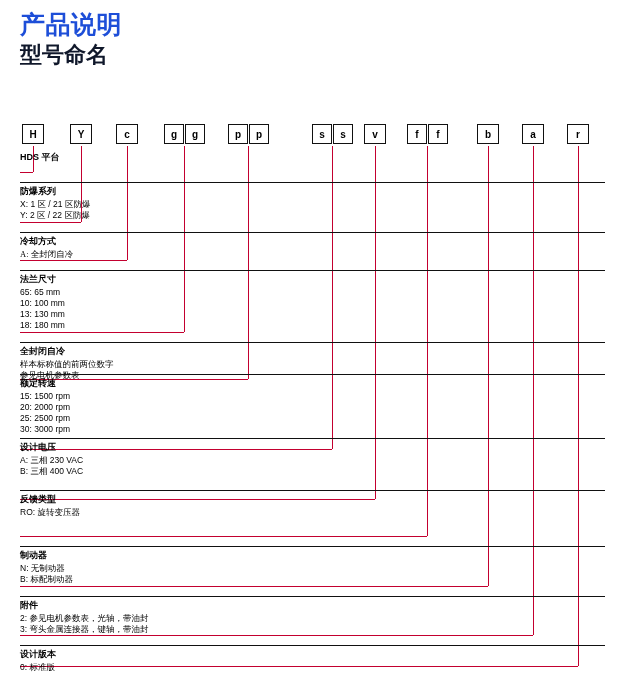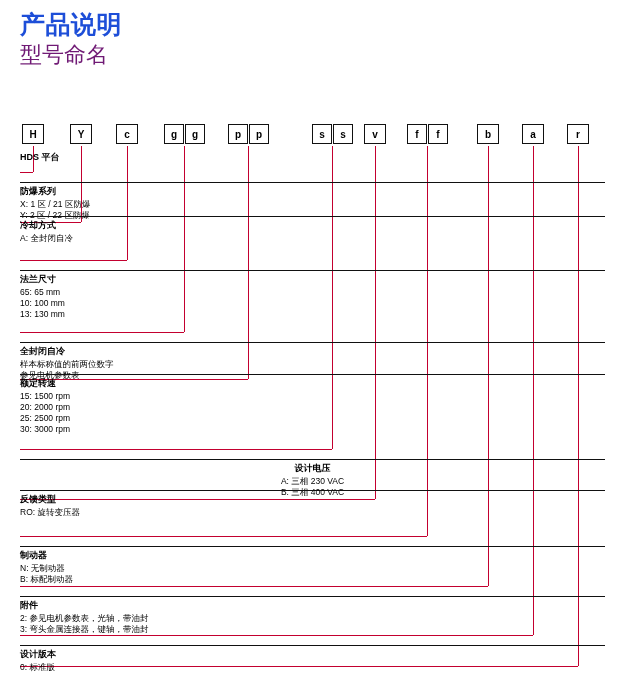--- a/index.html
+++ b/index.html
@@ -29,22 +29,22 @@
     font-size: 25px;
     font-weight: bold;
     letter-spacing: 0.5px;
     color: #1d4ed8;
   }
   .subtitle {
     position: absolute;
     left: 20px;
     top: 40px;
     font-size: 22px;
-    font-weight: normal;
-    color: #701a75;
+    font-weight: bold;
+    color: #0f172a;
   }
 
   
   .code-row {
     position: absolute;
     left: 0;
     top: 124px;
     width: 625px;
     height: 22px;
   }
@@ -150,47 +150,48 @@
   <div class="desc-layer" id="desc-layer">
       <div class="desc" style="top: 152px;">
         <div class="head">HDS 平台</div>
       </div>
       <div class="desc" style="top: 182px;">
         <div class="rule" style="background: rgb(17, 17, 17);"></div>
         <div class="head">防爆系列</div>
         <div class="line">X: 1 区 / 21 区防爆</div>
         <div class="line">Y: 2 区 / 22 区防爆</div>
       </div>
-      <div class="desc" style="top: 216px;">
+      <div class="desc" style="top: 232px; font-family: Liberation Serif, serif;">
         <div class="rule" style="background: rgb(17, 17, 17);"></div>
         <div class="head">冷却方式</div>
         <div class="line">A: 全封闭自冷</div>
       </div>
       <div class="desc" style="top: 270px;">
         <div class="rule" style="background: rgb(17, 17, 17);"></div>
         <div class="head">法兰尺寸</div>
         <div class="line">65: 65 mm</div>
         <div class="line">10: 100 mm</div>
         <div class="line">13: 130 mm</div>
+        <div class="line">18: 180 mm</div>
       </div>
       <div class="desc" style="top: 342px;">
         <div class="rule" style="background: rgb(17, 17, 17);"></div>
         <div class="head">全封闭自冷</div>
         <div class="line">样本标称值的前两位数字</div>
         <div class="line">参见电机参数表</div>
       </div>
       <div class="desc" style="top: 374px;">
         <div class="rule" style="background: rgb(17, 17, 17);"></div>
         <div class="head">额定转速</div>
         <div class="line">15: 1500 rpm</div>
         <div class="line">20: 2000 rpm</div>
         <div class="line">25: 2500 rpm</div>
         <div class="line">30: 3000 rpm</div>
       </div>
-      <div class="desc" style="top: 459px; text-align: center;">
+      <div class="desc" style="top: 438px;">
         <div class="rule" style="background: rgb(17, 17, 17);"></div>
         <div class="head">设计电压</div>
         <div class="line">A: 三相 230 VAC</div>
         <div class="line">B: 三相 400 VAC</div>
       </div>
       <div class="desc" style="top: 490px;">
         <div class="rule" style="background: rgb(17, 17, 17);"></div>
         <div class="head">反馈类型</div>
         <div class="line">RO: 旋转变压器</div>
       </div>

